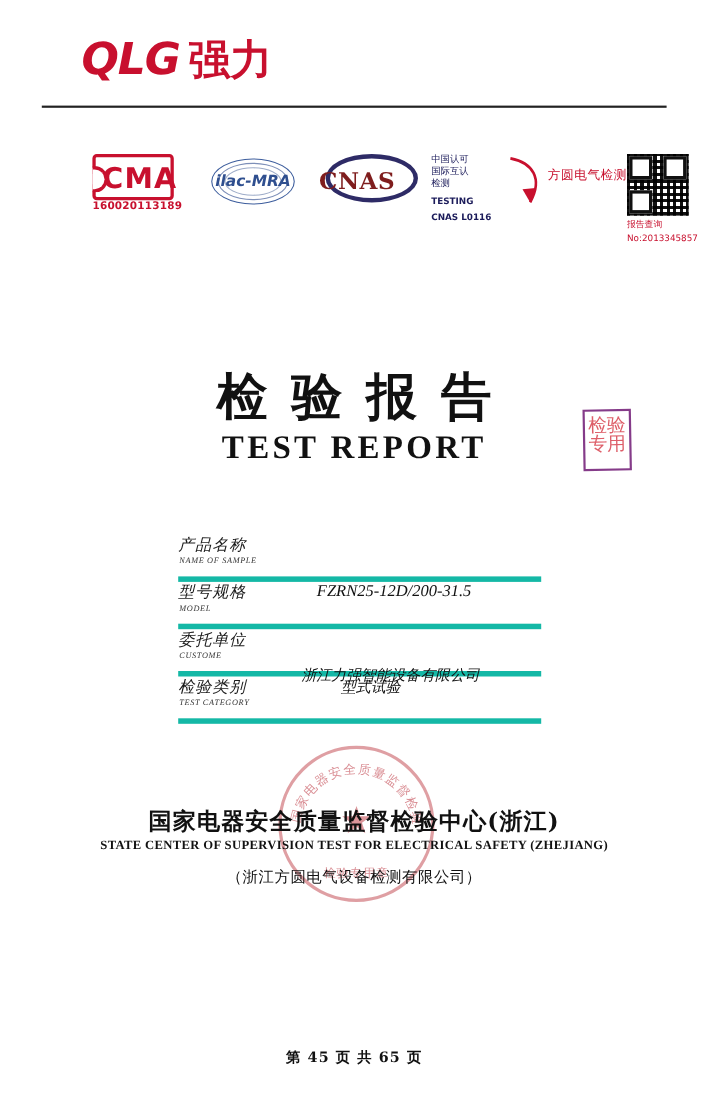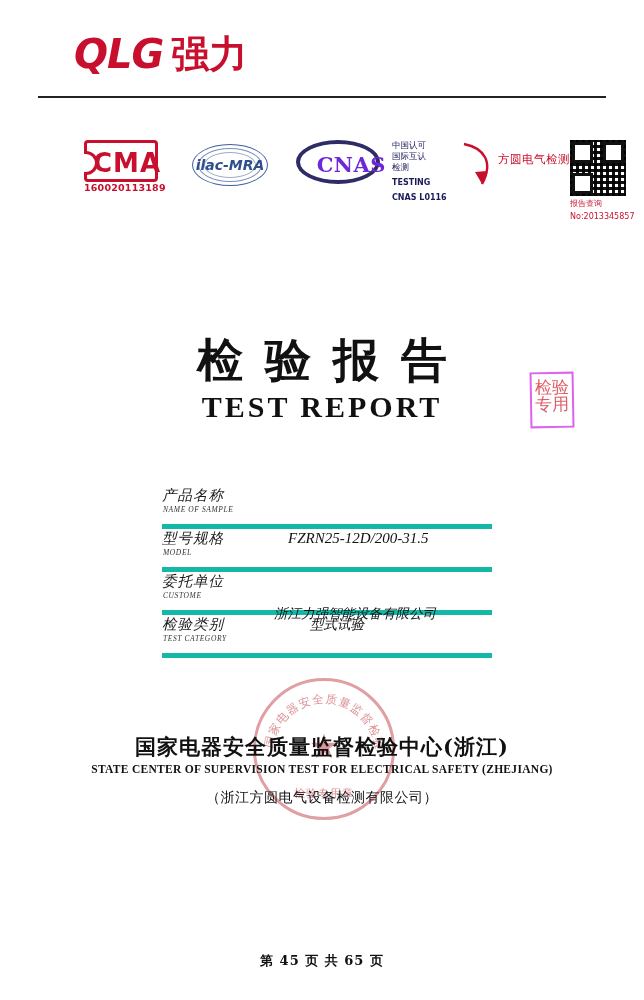--- a/index.html
+++ b/index.html
@@ -145,25 +145,25 @@
     position: absolute;
     left: 6px; top: 0;
     width: 84px; height: 44px;
     border: 4px solid #2e2b66;
     border-radius: 50%;
     box-sizing: border-box;
   }
   .cnas-txt {
     position: absolute;
     left: 0; top: 12px; width: 96px;
-    text-align: right;
+    text-align: left;
     font-family: "DejaVu Serif", serif;
     font-weight: bold;
     font-size: 21px;
-    color: #6d28d9;
+    color: #7f1d1d;
     letter-spacing: 0.5px;
   }
 
   
   .cnas-cn { left: 308px; width: 66px; }
   .cnas-cn .l {
     font-family: "DejaVu Sans", sans-serif;
     font-size: 8.5px;
     line-height: 11px;
     color: #1b1b5a;
@@ -253,21 +253,21 @@
     color: #111;
   }
 
   
   .seal-small {
     position: absolute;
     left: 530px;
     top: 372px;
     width: 44px;
     height: 56px;
-    border: 2px solid #d946ef;
+    border: 2px solid #701a75;
     color: #d8434f;
     font-family: "DejaVu Serif", serif;
     font-size: 17px;
     line-height: 17px;
     padding: 5px 3px;
     box-sizing: border-box;
     opacity: 0.85;
     letter-spacing: 0px;
     transform: rotate(-1deg);
   }

